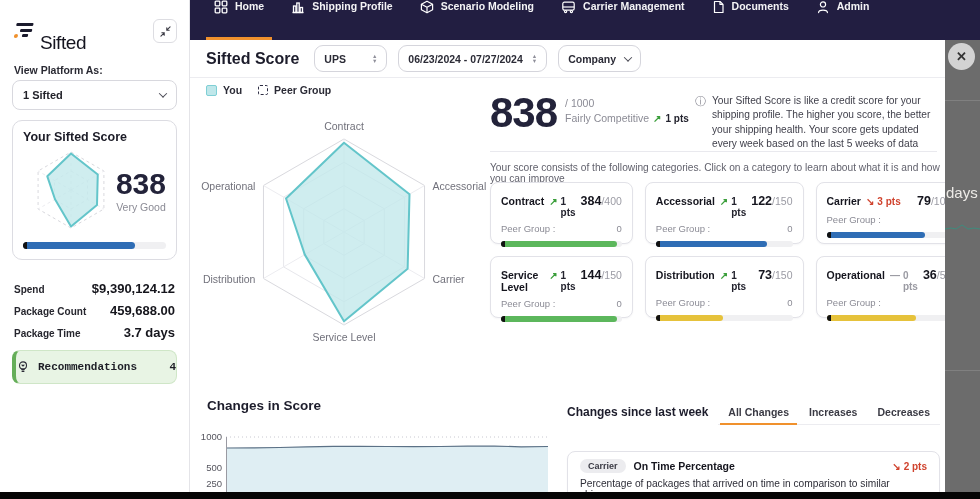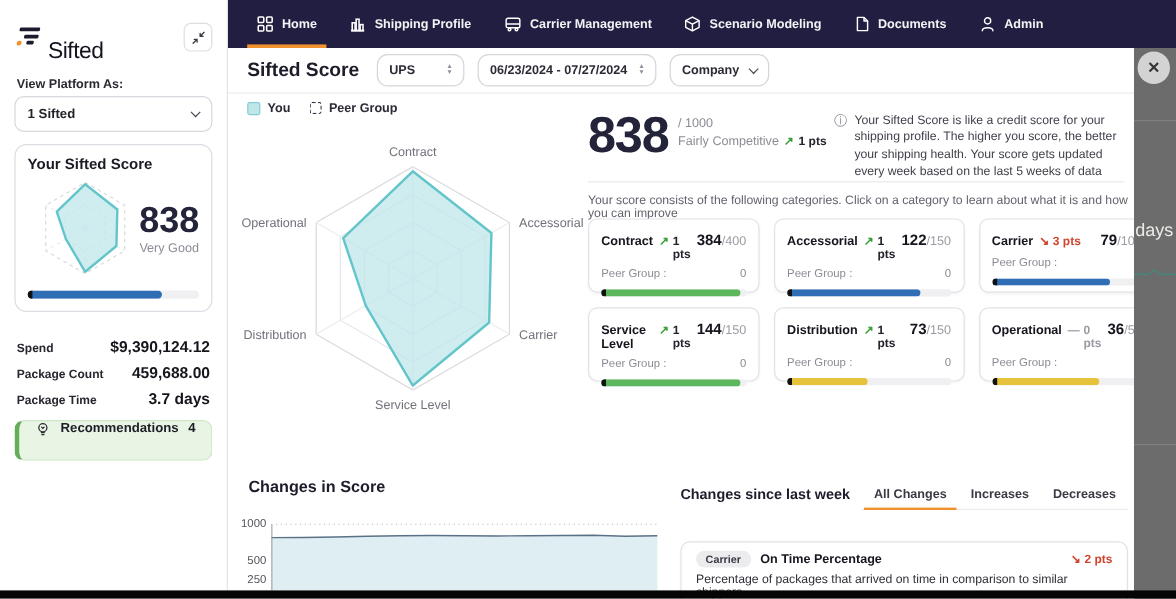--- a/index.html
+++ b/index.html
@@ -35,29 +35,29 @@
   .mini-rating { font-size:10.5px; color:#8b8b95; margin-top:1px; }
   .pbar { position:relative; height:7px; border-radius:3.5px; background:#f0f0f2; overflow:hidden; }
   .pbar .fill { position:absolute; left:0; top:0; bottom:0; border-radius:3.5px; }
   .pbar .start { position:absolute; left:0; top:0; bottom:0; width:4px; background:#111; z-index:1; }
   .score-card .pbar { margin-top:8px; }
   .stats { padding:6px 14px 0 14px; }
   .stat-row { display:flex; justify-content:space-between; align-items:baseline; margin:7px 0; }
   .stat-label { font-size:10px; font-weight:700; color:#26262e; }
   .stat-value { font-size:13px; font-weight:800; color:#15151c; }
   .recommend { margin:10px 12px; height:34px; background:#E8F4E4; border:1px solid #cfe6c7;
-    border-left:4px solid #65AE59; border-radius:8px; display:flex; align-items:flex-start;
-    padding:0 13px; gap:8px; cursor:pointer; }
+    border-left:4px solid #65AE59; border-radius:8px; display:flex; align-items:center;
+    padding:0 0; gap:8px; cursor:pointer;font-family:Liberation Mono, monospace; }
   .recommend-label { font-size:11px; font-weight:700; color:#1d1d26; flex:1; }
   .recommend-count { font-size:11px; font-weight:800; color:#1d1d26; }
 
   
   .navbar { position:absolute; left:190px; top:0; width:790px; height:40px; background:#221E41;
     display:flex; align-items:center; padding-left:24px; z-index:3; }
-  .nav-item { position:relative; height:40px; display:flex; align-items:center; gap:7px;
+  .nav-item { position:relative; height:40px; display:flex; gap:7px;
     color:rgba(255,255,255,.95); font-size:10.5px; font-weight:600; margin-right:27px;
     cursor:pointer; white-space:nowrap; }
   .nav-item.active::after { content:""; position:absolute; left:-8px; right:-8px; bottom:0;
     height:3px; background:#F0912D; }
   .nav-item svg { display:block; }
   .nav-chev { font-size:8px; color:#bdbdc9; margin-left:2px; }
 
   
   .main { position:absolute; left:190px; top:40px; width:755px; height:459px; background:#fff; }
   .main-header { height:38px; border-bottom:1px solid #ececf0; display:flex; align-items:center;
@@ -240,38 +240,38 @@
       <g stroke="#fff" stroke-width="1.3" fill="none">
         <path d="M1.5 12.5 h11"></path>
         <rect x="2.5" y="6" width="2.4" height="6.5"></rect>
         <rect x="5.8" y="3" width="2.4" height="9.5"></rect>
         <rect x="9.1" y="7.5" width="2.4" height="5"></rect>
       </g>
     </svg>
     <span>Shipping Profile</span>
   </div>
   <div class="nav-item">
+    <svg width="14" height="14" viewBox="0 0 14 14">
+      <g stroke="#fff" stroke-width="1.2" fill="none" stroke-linejoin="round">
+        <path d="M7 1.2 L12.6 4.2 V9.8 L7 12.8 L1.4 9.8 V4.2 Z"></path>
+        <path d="M1.4 4.2 L7 7.2 L12.6 4.2 M7 7.2 V12.8"></path>
+      </g>
+    </svg>
+    <span>Scenario Modeling</span>
+  </div>
+  <div class="nav-item">
     <svg width="15" height="14" viewBox="0 0 15 14">
       <g stroke="#fff" stroke-width="1.2" fill="none">
         <rect x="1.8" y="2.2" width="11.4" height="8" rx="1.6"></rect>
         <path d="M1.8 7 h11.4"></path>
         <circle cx="4.6" cy="11.6" r="1.1"></circle>
         <circle cx="10.4" cy="11.6" r="1.1"></circle>
       </g>
     </svg>
     <span>Carrier Management</span>
-  </div>
-  <div class="nav-item">
-    <svg width="14" height="14" viewBox="0 0 14 14">
-      <g stroke="#fff" stroke-width="1.2" fill="none" stroke-linejoin="round">
-        <path d="M7 1.2 L12.6 4.2 V9.8 L7 12.8 L1.4 9.8 V4.2 Z"></path>
-        <path d="M1.4 4.2 L7 7.2 L12.6 4.2 M7 7.2 V12.8"></path>
-      </g>
-    </svg>
-    <span>Scenario Modeling</span>
   </div>
   <div class="nav-item">
     <svg width="13" height="14" viewBox="0 0 13 14">
       <g stroke="#fff" stroke-width="1.2" fill="none" stroke-linejoin="round">
         <path d="M2.5 1.5 h5.5 l3 3 V12.5 H2.5 Z"></path>
         <path d="M8 1.5 V4.5 H11"></path>
       </g>
     </svg>
     <span>Documents</span>
   </div>

